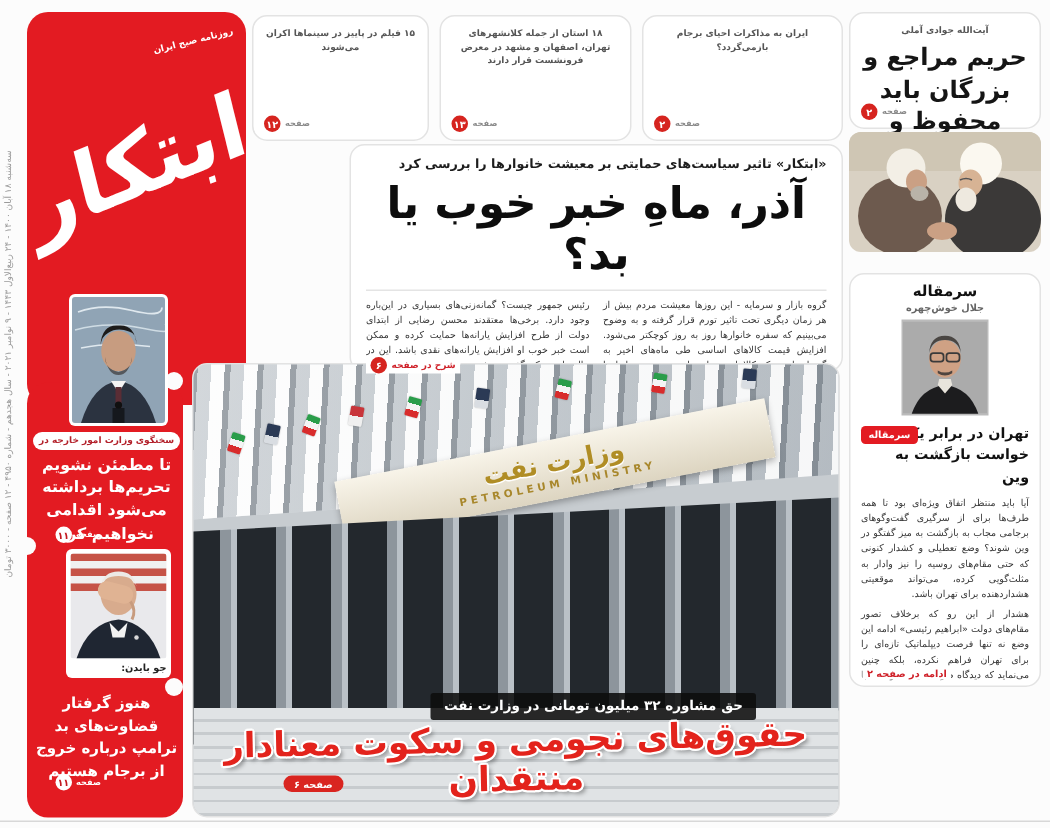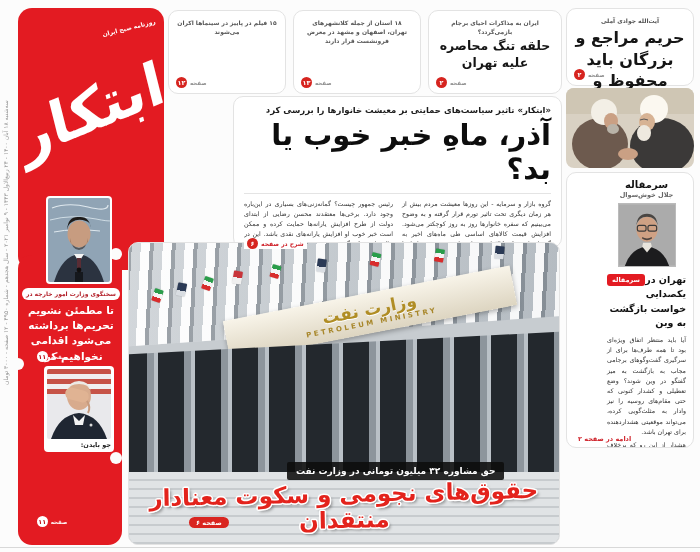--- a/index.html
+++ b/index.html
@@ -56,36 +56,36 @@
   .card-headline { margin:2px 6px; font-size:12.5px; font-weight:900; color:#151515; text-align:center; line-height:1.35; }
   .c-cinema { left:168px; top:10px; width:118px; height:84px; }
   .c-quake  { left:293px; top:10px; width:128px; height:84px; }
   .c-siege  { left:428px; top:10px; width:134px; height:84px; }
 
   
   .c-javadi { left:566px; top:8px; width:128px; height:78px; }
   .c-javadi .card-headline { font-size:16px; }
   .clerics { position:absolute; left:566px; top:88px; width:128px; height:80px; border-radius:8px; overflow:hidden; }
   .clerics svg { display:block; width:128px; height:80px; }
-  .c-editorial { left:566px; top:172px; width:128px; height:276px; overflow:hidden;padding-left:33px; }
+  .c-editorial { left:566px; top:182px; width:128px; height:276px; overflow:hidden; }
   .ed-section { text-align:center; font-size:10px; font-weight:900; color:#111; margin-top:6px; }
   .ed-author { text-align:center; font-size:6.5px; color:#666; margin-top:1px; font-weight:bold; }
   .ed-portrait { display:block; margin:4px auto 0; width:58px; height:64px; border:1px solid #bbb; }
   .ed-headrow { position:relative; margin:6px 7px 0; }
   .ed-tag { position:absolute; left:0; top:1px; background:#e31b22; color:#fff; font-size:6.5px; font-weight:bold;
             padding:2px 5px; border-radius:3px; }
   .ed-headline { font-size:9.5px; font-weight:900; color:#111; text-align:right; line-height:1.5; padding-left:2px; }
   .ed-body { margin:5px 7px 14px; font-size:6.3px; line-height:1.62; text-align:justify; color:#333; }
   .ed-body p { margin-bottom:3px; }
   .ed-more { position:absolute; left:8px; bottom:4px; color:#cf2129; font-size:6.5px; font-weight:bold; background:#fff; padding:0 3px; }
 
   
   .c-lead { left:233px; top:96px; width:329px; height:152px; overflow:visible; }
   .lead-kicker { margin:8px 10px 0; text-align:right; font-size:8.5px; font-weight:900; color:#1d1d1d; }
-  .lead-headline { margin:3px 10px 0; text-align:right; font-size:29px; font-weight:900; color:#0d0d0d; letter-spacing:-.5px; }
+  .lead-headline { margin:3px 10px 0; text-align:center; font-size:29px; font-weight:900; color:#0d0d0d; letter-spacing:-.5px; }
   .lead-divider { border-top:1px solid #e4e4e4; margin:7px 10px 5px; }
   .lead-cols { display:flex; gap:9px; margin:0 10px; height:54px; overflow:hidden; }
   .lead-col { flex:1; font-size:6.3px; line-height:1.6; text-align:justify; color:#333; }
   .lead-more { position:absolute; left:10px; bottom:-2px; display:flex; align-items:center; gap:3px; background:#fff; padding:0 3px; z-index:5; }
   .lead-more .badge-word { color:#cf2129; font-size:6px; }
 
   
   .c-photo { left:128px; top:242px; width:432px; height:303px; overflow:hidden; padding:0; background:#c7ccd0; }
   .bldg-top { position:absolute; left:-10px; right:-10px; top:0; height:104px;
               background:
@@ -169,20 +169,21 @@
       <path d="M4 70 Q12 46 32 44 Q52 46 60 70 Z" fill="#1f2632"></path>
       <ellipse cx="32" cy="27" rx="12" ry="14" fill="#d8ab8d"></ellipse>
       <path d="M20 22 Q22 12 32 12 Q42 12 44 22 Q42 15 32 15 Q22 15 20 22 Z" fill="#eceae6"></path>
       <rect x="18" y="20" width="24" height="12" rx="6" fill="#e0b393" transform="rotate(14 30 26)"></rect>
       <path d="M40 32 Q44 38 41 44" stroke="#c79b7e" stroke-width="2" fill="none"></path>
       <path d="M26 46 L32 52 L38 46 L36 56 L28 56 Z" fill="#f2f2f2"></path>
       <circle cx="44" cy="56" r="1.5" fill="#d9d9d9"></circle>
     </svg>
     <div class="photo-cap">جو بایدن:</div>
   </div>
+  <div class="biden-headline">هنوز گرفتار قضاوت‌های بد ترامپ درباره خروج از برجام هستیم</div>
   <div class="badge-row redcol-badge2">
     <span class="badge-word">صفحه</span>
     <span class="badge-circle">۱۱</span>
   </div>
 
   <div class="tab">پیشخوان</div>
 
   <div class="card c-cinema">
     <div class="card-kicker">۱۵ فیلم در پاییز در سینماها اکران می‌شوند</div>
     <div class="badge-row badge-abs">
@@ -194,21 +195,20 @@
   <div class="card c-quake">
     <div class="card-kicker">۱۸ استان از جمله کلانشهرهای تهران، اصفهان و مشهد در معرض فرونشست قرار دارند</div>
     <div class="badge-row badge-abs">
       <span class="badge-word">صفحه</span>
       <span class="badge-circle">۱۳</span>
     </div>
   </div>
 
   <div class="card c-siege">
     <div class="card-kicker">ایران به مذاکرات احیای برجام بازمی‌گردد؟</div>
-    <div class="card-headline">حلقه تنگ محاصره علیه تهران</div>
     <div class="badge-row badge-abs">
       <span class="badge-word">صفحه</span>
       <span class="badge-circle">۲</span>
     </div>
   </div>
 
   <div class="card c-javadi">
     <div class="card-kicker">آیت‌الله جوادی آملی</div>
     <div class="card-headline">حریم مراجع و بزرگان باید محفوظ و صیانت شده باشد</div>
     <div class="badge-row badge-abs">
@@ -229,21 +229,21 @@
       <circle cx="88" cy="21" r="14" fill="#fbf8f0"></circle>
       <ellipse cx="81" cy="34" rx="8" ry="9" fill="#d7b394"></ellipse>
       <ellipse cx="78" cy="45" rx="7" ry="8" fill="#eee9df"></ellipse>
       <path d="M74 32 q4 -2 8 0" stroke="#555" stroke-width="1" fill="none"></path>
       <ellipse cx="62" cy="66" rx="10" ry="6" fill="#caa084"></ellipse>
     </svg>
   </div>
 
   <div class="card c-editorial">
     <div class="ed-section">سرمقاله</div>
-    <div class="ed-author">جلال خوش‌سوال</div>
+    <div class="ed-author">جلال خوش‌چهره</div>
     <svg class="ed-portrait" viewBox="0 0 58 64">
       <rect width="58" height="64" fill="#ababab"></rect>
       <rect width="58" height="64" fill="url(#)" opacity="0"></rect>
       <path d="M6 64 Q12 46 29 44 Q46 46 52 64 Z" fill="#1c1c1e"></path>
       <path d="M24 44 L29 50 L34 44 L33 40 L25 40 Z" fill="#e8e4dc"></path>
       <ellipse cx="29" cy="26" rx="11" ry="13" fill="#cfa184"></ellipse>
       <path d="M18 22 Q19 10 29 10 Q39 10 40 22 Q38 13 29 13 Q20 13 18 22 Z" fill="#4a4643"></path>
       <rect x="19" y="22" width="9" height="6" rx="2" fill="none" stroke="#3a3a3a" stroke-width="1.2"></rect>
       <rect x="30" y="22" width="9" height="6" rx="2" fill="none" stroke="#3a3a3a" stroke-width="1.2"></rect>
       <path d="M24 34 Q29 37 34 34 L34 36 Q29 39 24 36 Z" fill="#4f4540"></path>

